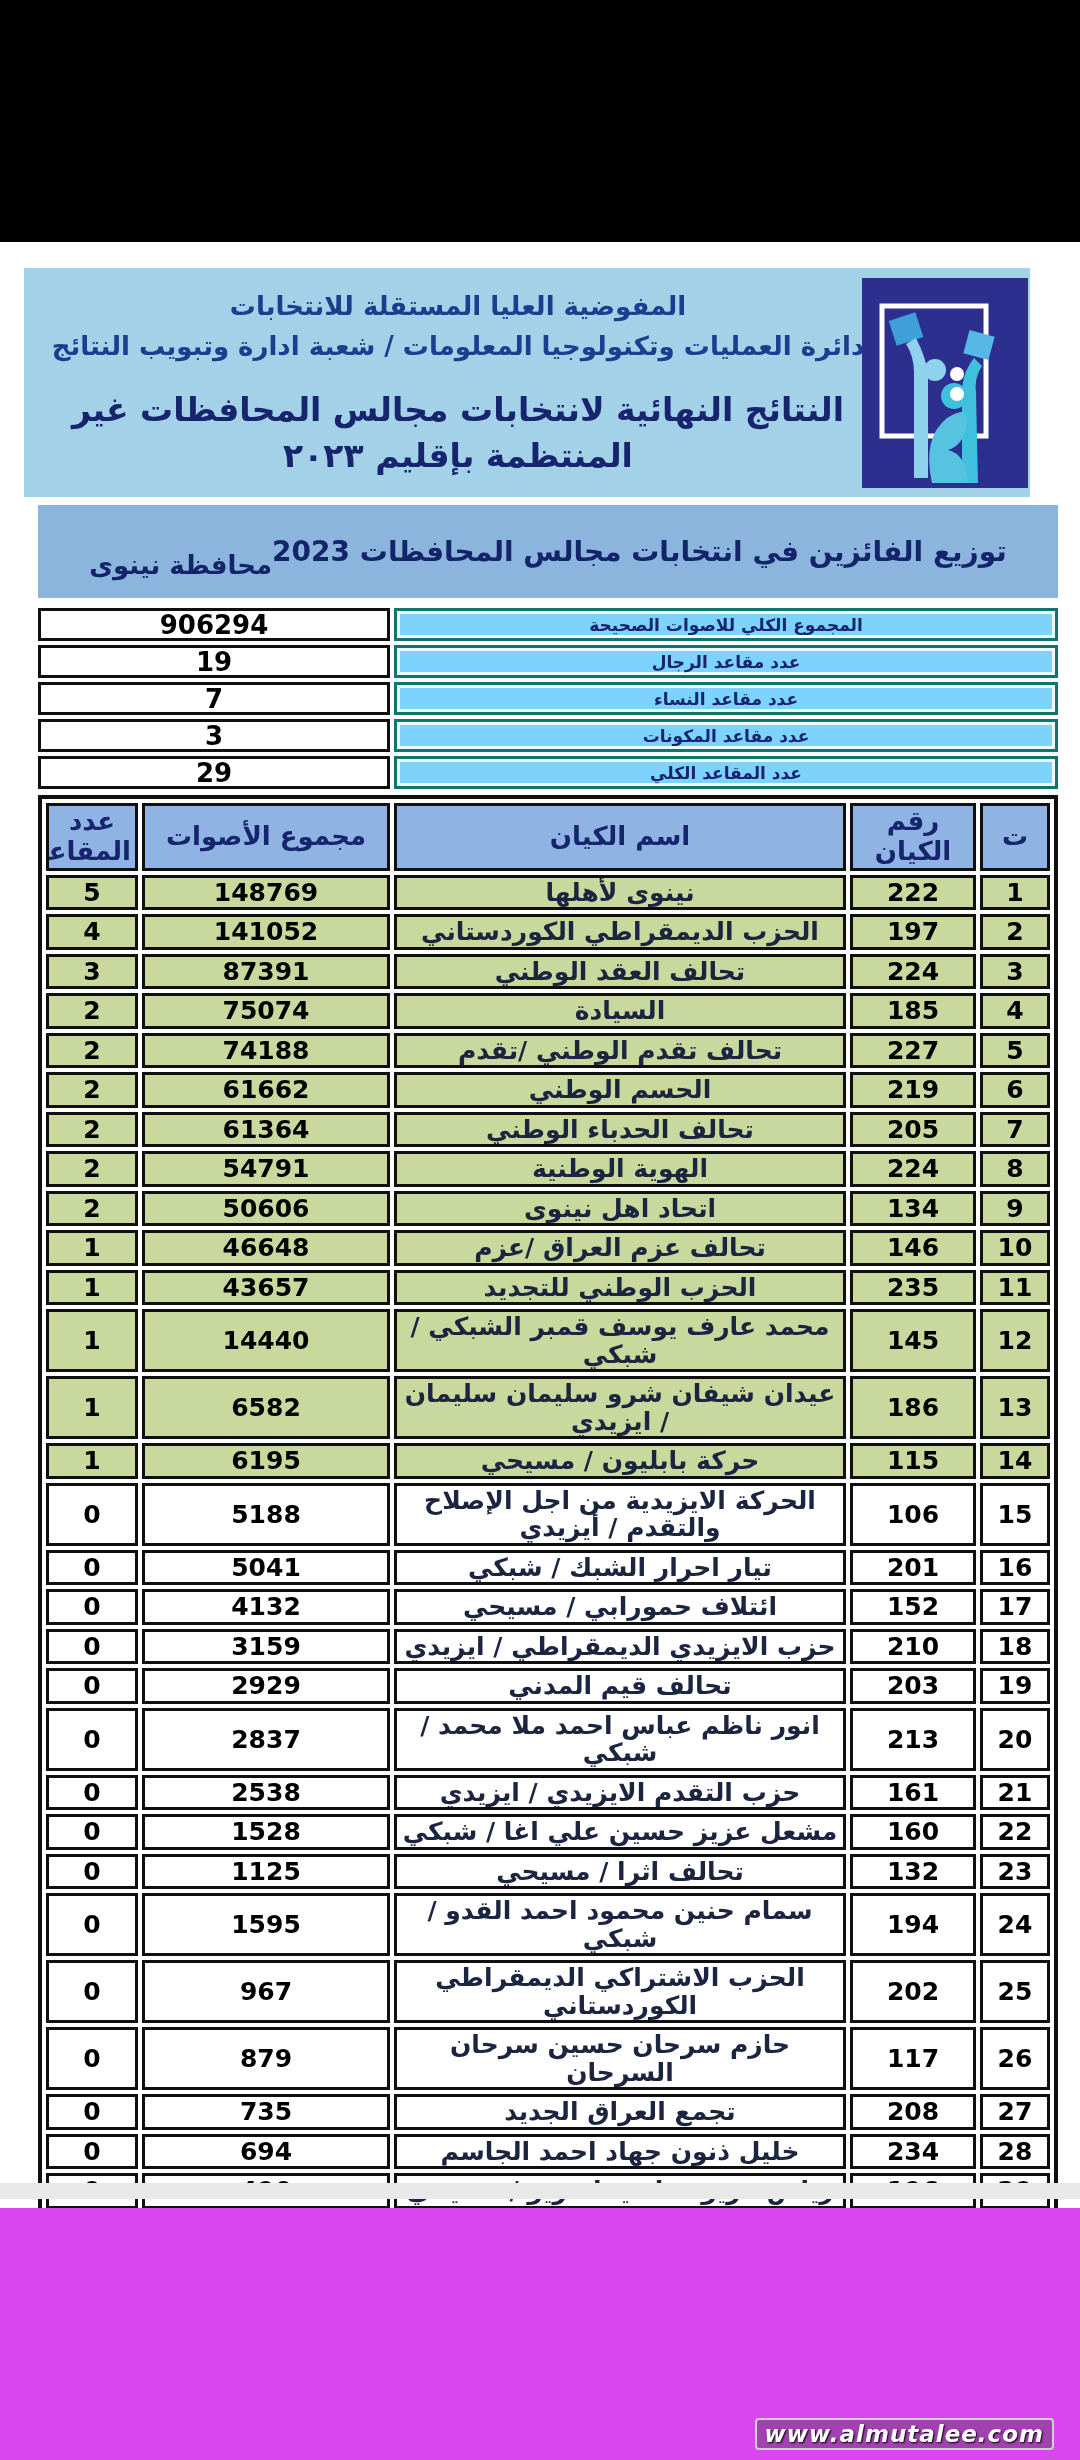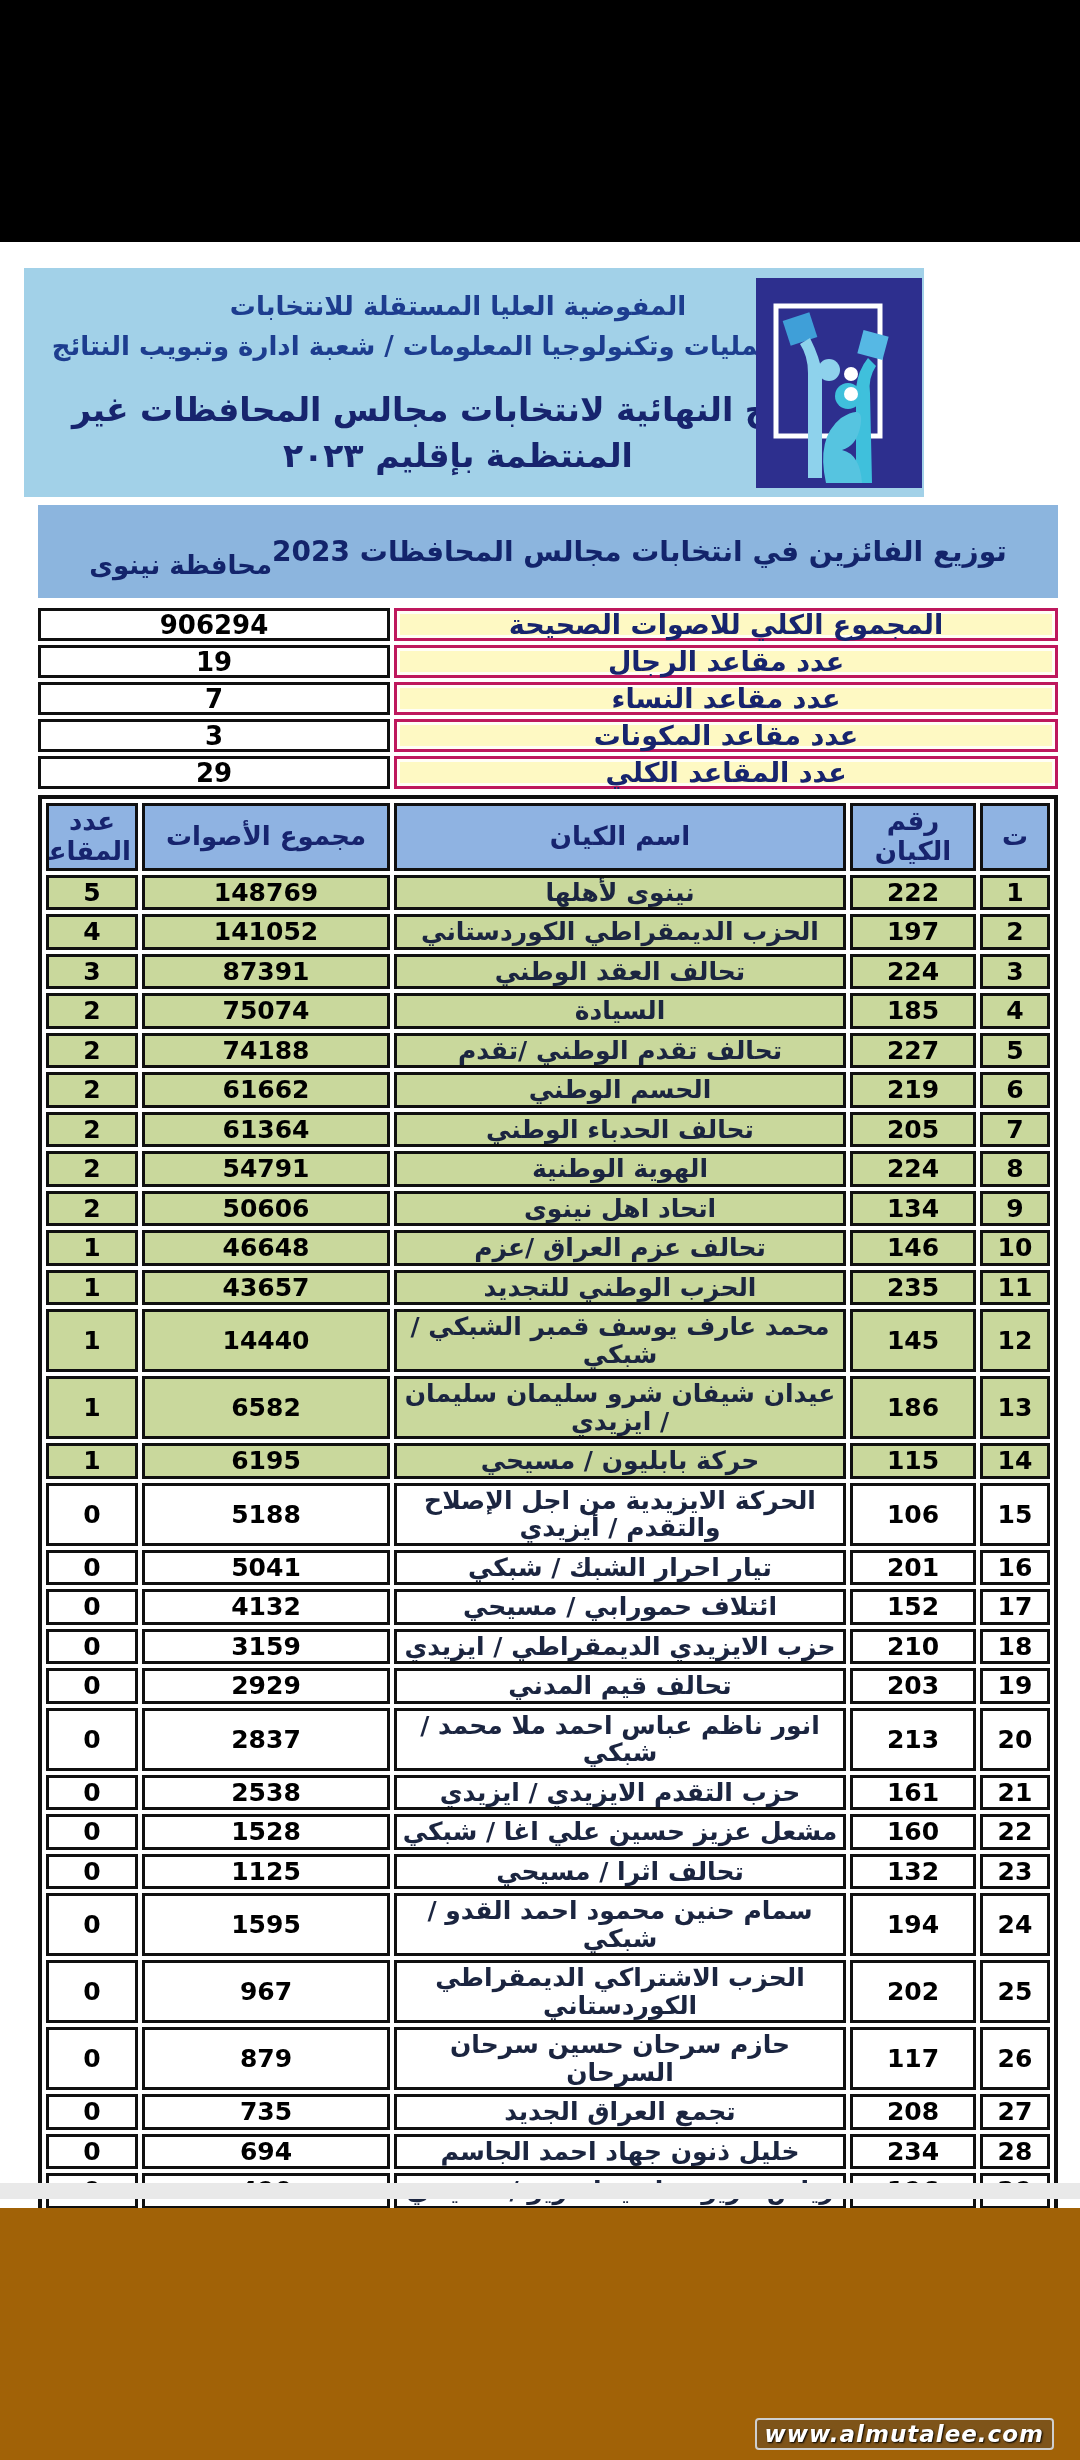--- a/index.html
+++ b/index.html
@@ -1,43 +1,43 @@
 <!DOCTYPE html>
 <html lang="ar"><head>
 <meta charset="utf-8">
 <style>
   html,body{margin:0;padding:0;background:#777;}
   .screen{position:relative;width:1080px;height:2460px;background:#ffffff;overflow:hidden;
           font-family:"DejaVu Sans","Liberation Sans",sans-serif;}
   
   .top-black{position:absolute;left:0;top:0;width:1080px;height:242px;background:#000;}
   .gray-strip{position:absolute;left:0;top:2183px;width:1080px;height:16px;background:#e9e9e9;}
-  .bottom-black{position:absolute;left:0;top:2208px;width:1080px;height:252px;background:#a16207;}
+  .bottom-black{position:absolute;left:0;top:2208px;width:1080px;height:252px;background:#d946ef;}
   .watermark{position:absolute;right:26px;bottom:10px;color:#fff;font-style:italic;font-weight:bold;
              font-size:23px;letter-spacing:1px;border:2px solid #cfcfcf;border-radius:4px;
              padding:1px 8px;background:rgba(60,60,60,.35);text-shadow:1px 1px 2px #000;}
   
-  .header-panel{position:absolute;left:24px;top:268px;width:900px;height:229px;background:#a2d1e8;}
+  .header-panel{position:absolute;left:24px;top:268px;width:1006px;height:229px;background:#a2d1e8;}
   .header-text{position:absolute;left:0;top:0;width:868px;height:100%;display:flex;flex-direction:column;
                justify-content:center;align-items:center;text-align:center;direction:rtl;}
   .hl1,.hl2{color:#1d3d8f;font-size:26px;font-weight:bold;line-height:1.55;}
   .hl3{color:#17246e;font-size:33px;font-weight:bold;line-height:1.4;margin-top:20px;}
   .logo{position:absolute;right:2px;top:10px;width:166px;height:210px;background:#2d2f8e;}
   
   .title-bar{position:absolute;left:38px;top:505px;width:1020px;height:93px;background:#8cb5de;
              display:flex;justify-content:center;align-items:center;direction:rtl;}
   .tl1{color:#13246b;font-size:28px;font-weight:bold;}
   .tl2{color:#13246b;font-size:26px;font-weight:bold;margin-top:27px;}
   
   .summary{position:absolute;left:38px;top:608px;width:1020px;display:flex;flex-direction:column;row-gap:4px;direction:rtl;}
   .sum-row{display:flex;column-gap:4px;height:33px;}
-  .sum-label{flex:0 0 658px;background:#fef9c3;border:3px solid #be185d;
+  .sum-label{flex:0 0 658px;background:#7dd3fc;border:3px solid #0f766e;
              box-shadow:inset 0 0 0 3px rgba(255,255,255,.85);
              display:flex;align-items:center;justify-content:center;
-             color:#17246e;font-size:27px;font-weight:bold;}
+             color:#17246e;font-size:17px;font-weight:bold;}
   .sum-value{flex:1 1 auto;background:#fff;border:3px solid #101010;
              display:flex;align-items:center;justify-content:center;
              color:#000;font-size:26px;font-weight:bold;}
   
   .table-wrap{position:absolute;left:38px;top:795px;width:1020px;border:4px solid #101010;background:#fff;box-sizing:border-box;}
   table.results{width:100%;border-collapse:separate;border-spacing:4px;direction:rtl;table-layout:fixed;}
   table.results th,table.results td{border:3px solid #101010;text-align:center;vertical-align:middle;
              padding:1px 4px;box-sizing:border-box;overflow:hidden;}
   table.results thead th{background:#8fb3e2;color:#17246e;font-size:26px;font-weight:bold;height:62px;line-height:1.15;}
   table.results tbody td{font-size:25px;font-weight:bold;height:31px;line-height:1.1;color:#000;}

